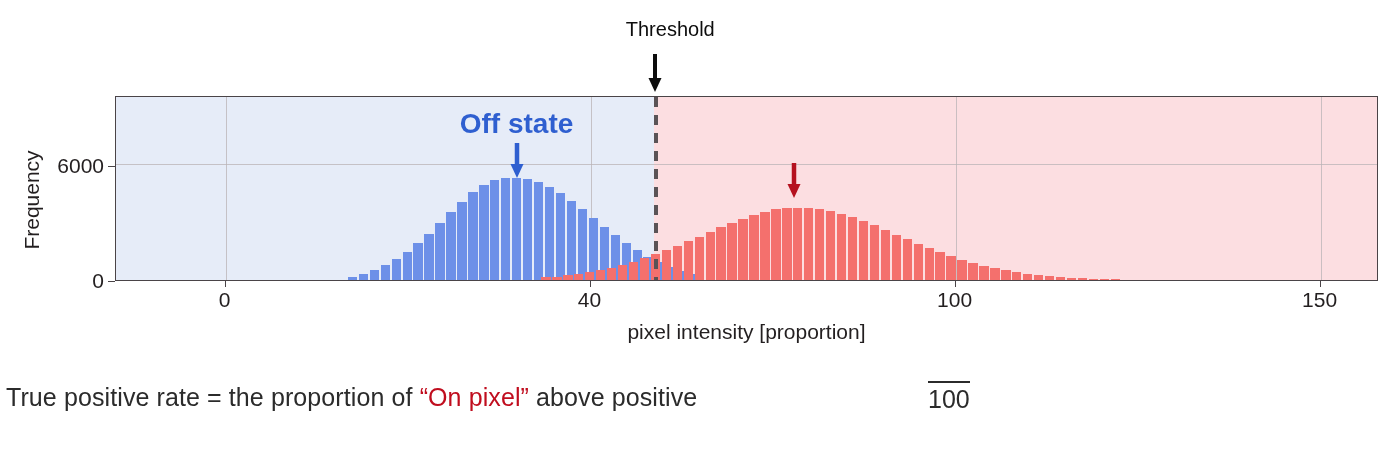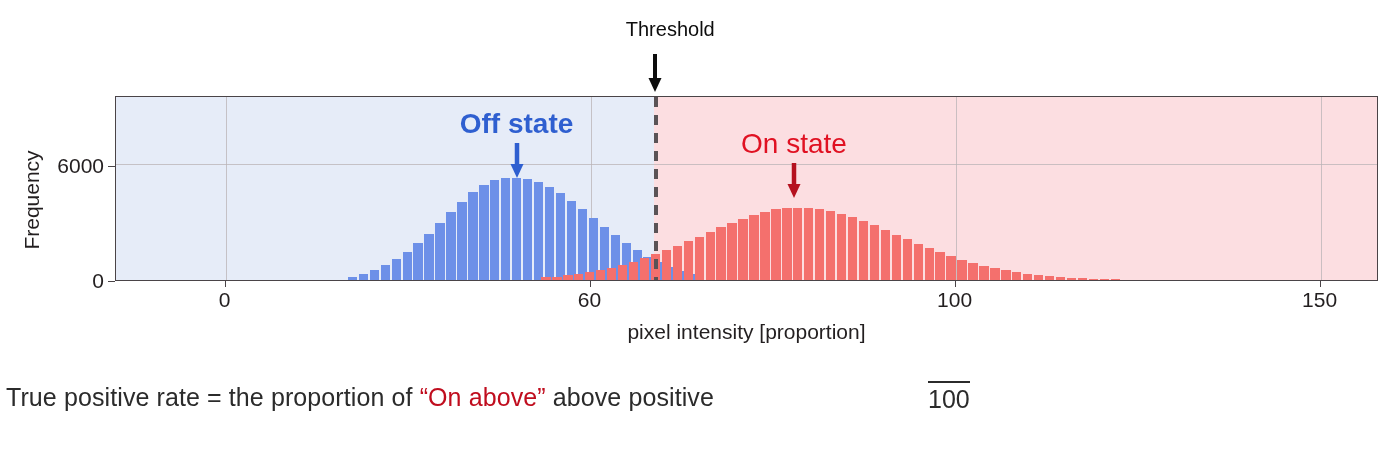--- a/index.html
+++ b/index.html
@@ -177,21 +177,21 @@
           <div class="bar bar-on" style="left: 983.753px; width: 9.35087px; height: 1px; background: rgb(244, 112, 109);"></div>
           <div class="bar bar-on" style="left: 994.704px; width: 9.35087px; height: 1px; background: rgb(244, 112, 109);"></div>
         </div>
       <div class="threshold-line" id="threshold-line" style="left: 540.243px;"></div>
     </div>
 
     <div id="ticks">
         <div class="xtick" style="left: 224.509px;"></div>
         <div class="xticklabel" style="left: 224.509px;">0</div>
         <div class="xtick" style="left: 589.538px;"></div>
-        <div class="xticklabel" style="left: 589.538px;">60</div>
+        <div class="xticklabel" style="left: 589.538px;">40</div>
         <div class="xtick" style="left: 954.566px;"></div>
         <div class="xticklabel" style="left: 954.566px;">100</div>
         <div class="xtick" style="left: 1319.6px;"></div>
         <div class="xticklabel" style="left: 1319.6px;">150</div>
         <div class="ytick" style="top: 281px;"></div>
         <div class="yticklabel" style="top: 281px;">0</div>
         <div class="ytick" style="top: 166.093px;"></div>
         <div class="yticklabel" style="top: 166.093px;">6000</div>
       </div>
 
@@ -206,32 +206,31 @@
     </div>
 
     <div class="ann ann-off" style="left: 516.532px; color: rgb(47, 95, 208);">Off state</div>
     <div class="arrow" id="arrow-off" style="left: 516.532px; top: 143px;">
       <svg width="16" height="37" viewBox="0 0 16 37">
         <path d="M8 0 L8 23" stroke="#2f5fd0" stroke-width="4.5" fill="none"></path>
         <path d="M8 35 L1.5 21 L14.5 21 Z" fill="#2f5fd0"></path>
       </svg>
     </div>
 
-    <div class="ann ann-on" style="left: 793.954px; color: rgb(224, 17, 34);">On state</div>
     <div class="arrow" id="arrow-on" style="left: 793.954px; top: 163px;">
       <svg width="16" height="37" viewBox="0 0 16 37">
         <path d="M8 0 L8 23" stroke="#b5111f" stroke-width="4.5" fill="none"></path>
         <path d="M8 35 L1.5 21 L14.5 21 Z" fill="#b5111f"></path>
       </svg>
     </div>
   </div>
 
   <div id="caption">
     <div class="cap-left">
-      <span>True positive rate = the proportion of </span><span class="hl">“On above”</span><span> above positive</span>
+      <span>True positive rate = the proportion of </span><span class="hl">“On pixel”</span><span> above positive</span>
     </div>
 
     <div class="formula">
       <span class="frac">
         <span class="rule"></span>
         <span class="den">100</span>
       </span>
     </div>
   </div>
 </div>

